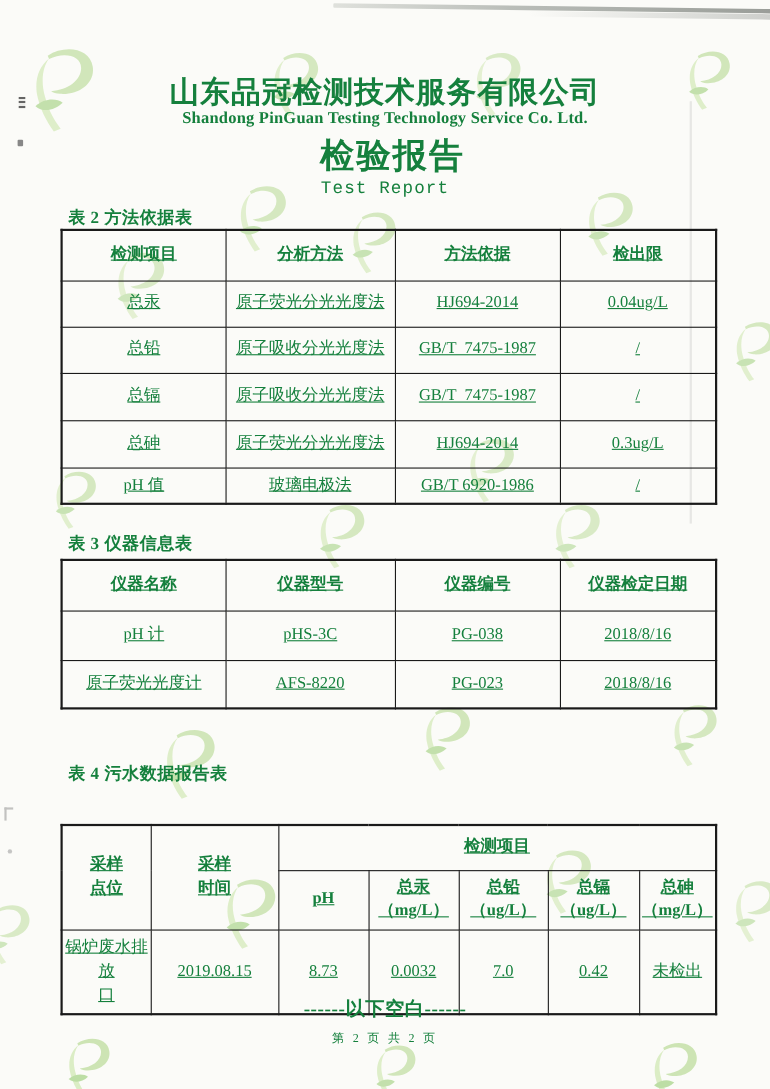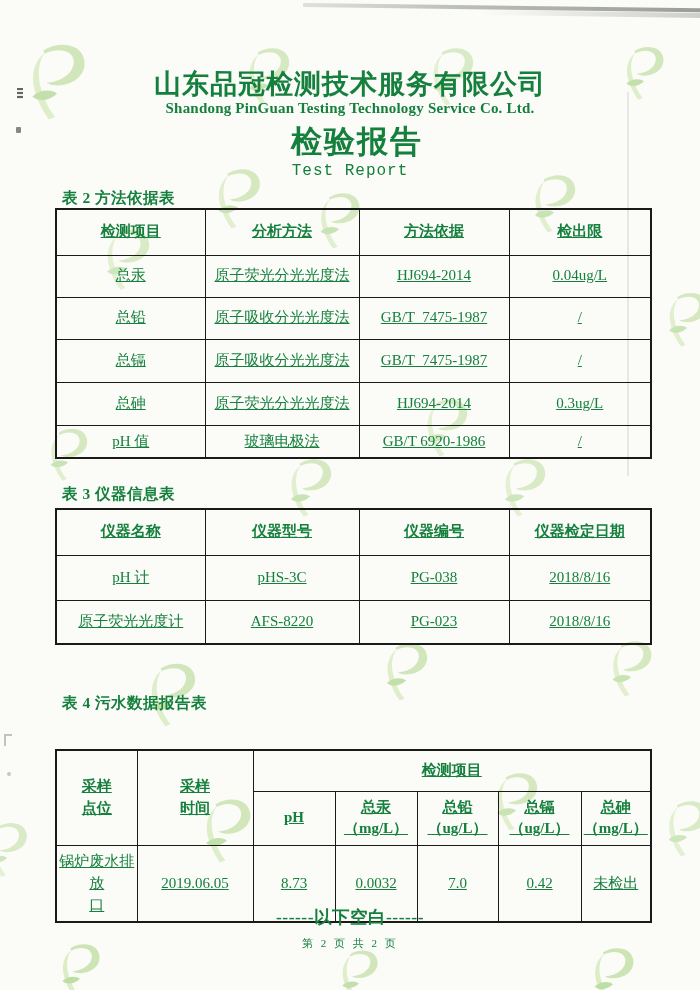--- a/index.html
+++ b/index.html
@@ -250,21 +250,21 @@
       <th>总铅
 （ug/L）</th>
       <th>总镉
 （ug/L）</th>
       <th>总砷
 （mg/L）</th>
     </tr>
     <tr style="height:64px">
       <td>锅炉废水排放
 口</td>
-      <td>2019.06.05</td>
+      <td>2019.08.15</td>
       <td>8.73</td>
       <td>0.0032</td>
       <td>7.0</td>
       <td>0.42</td>
       <td>未检出</td>
     </tr>
   </tbody>
     </table>
 
   <div class="abs ctr blank-line">------以下空白------</div>

